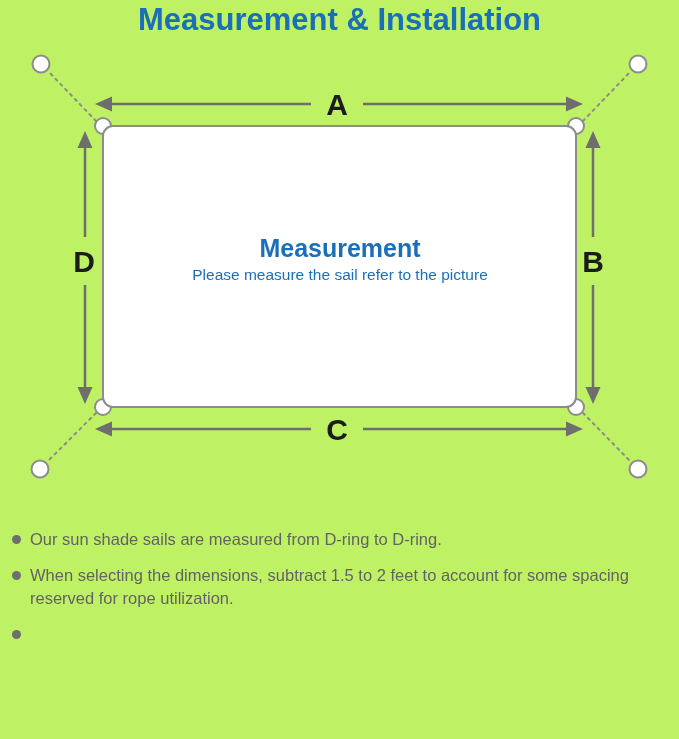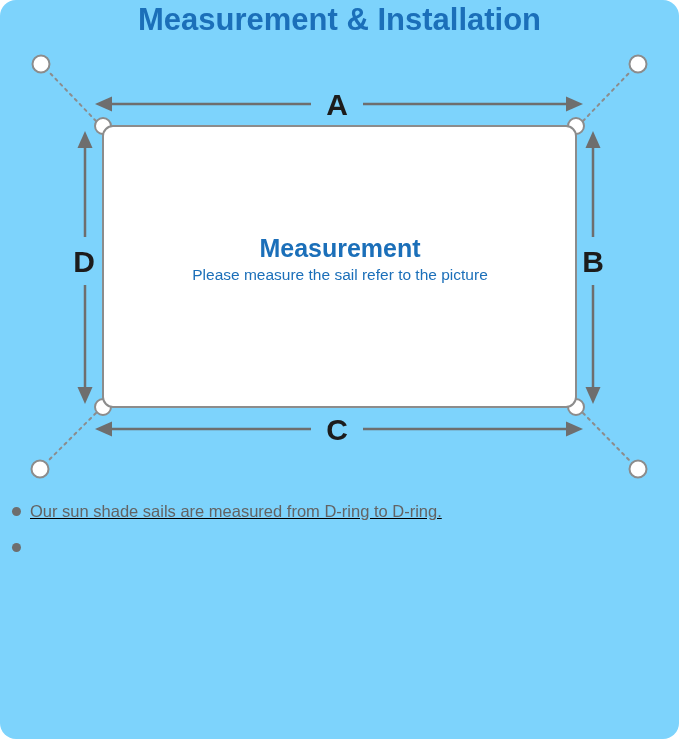--- a/index.html
+++ b/index.html
@@ -4,43 +4,41 @@
 <style>
   html, body {
     margin: 0;
     padding: 0;
     background: #ffffff;
     font-family: "Liberation Sans", sans-serif;
   }
   .page {
     width: 679px;
     height: 739px;
-    background: #7dd3fc;
+    background: #bef264;
     overflow: hidden;
-    border-radius: 16px;
   }
   .title {
     margin: 0;
     padding-top: 2px;
     text-align: center;
     font-size: 31px;
     font-weight: bold;
     color: #1b6fb9;
     letter-spacing: 0px;
   }
   .diagram-wrap {
     width: 679px;
     height: 455px;
     margin-top: 3px;
   }
   .notes {
     list-style: none;
-    margin: 4px 6px 0 12px;
+    margin: 32px 6px 0 12px;
     padding: 0;
-    text-decoration: underline;
   }
   .notes li {
     display: flex;
     gap: 9px;
     margin-bottom: 13px;
     color: #636363;
     font-size: 16.5px;
     line-height: 23px;
   }
   .notes .dot {
@@ -139,16 +137,20 @@
     </svg>
   </div>
 
   <ul class="notes">
     <li>
       <span class="dot"></span>
       <span>Our sun shade sails are measured from D-ring to D-ring.</span>
     </li>
     <li>
       <span class="dot"></span>
+      <span>When selecting the dimensions, subtract 1.5 to 2 feet to account for some spacing reserved for rope utilization.</span>
+    </li>
+    <li>
+      <span class="dot"></span>
     </li>
   </ul>
 
 </div>
 
 </body></html>

